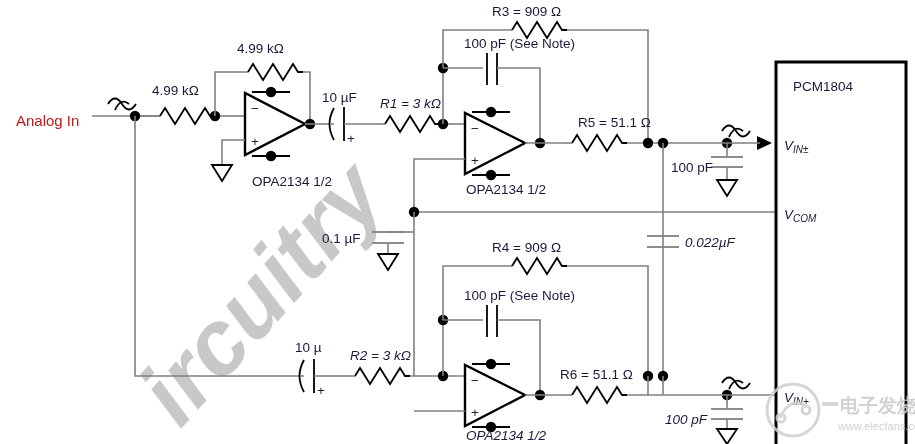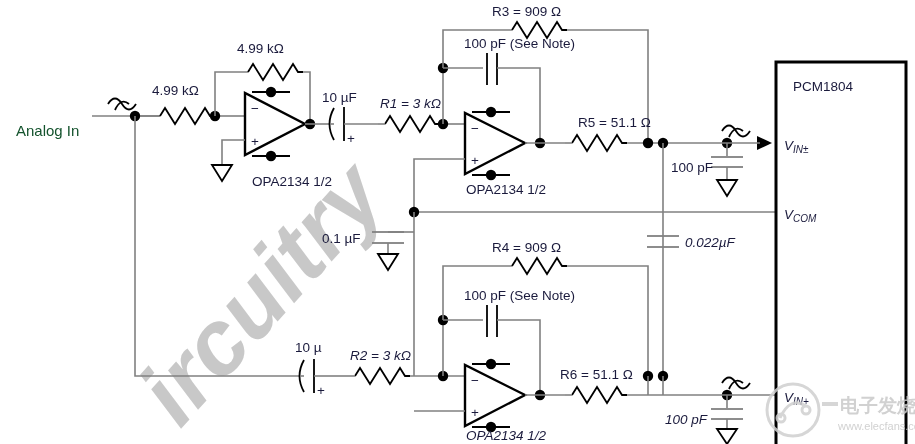--- a/index.html
+++ b/index.html
@@ -352,19 +352,19 @@
       <path d="M780,418 q10,-22 26,-12" fill="none" stroke="#d0d0d0" stroke-width="3"></path>
       <circle cx="781" cy="418" r="4" fill="none" stroke="#d0d0d0" stroke-width="3"></circle>
       <circle cx="806" cy="410" r="4" fill="none" stroke="#d0d0d0" stroke-width="3"></circle>
       <rect x="822" y="402" width="16" height="4" fill="#d0d0d0"></rect>
       <text class="wm-logo-txt" x="840" y="412">电子发烧友</text>
       <text class="wm-logo-sub" x="838" y="430">www.elecfans.com</text>
     </g>
 
   </svg>
 
-  <div style="position:absolute; left:16px; top:122px; font-size:15px; color:#14532d;">Analog In</div>
+  <div style="position:absolute; left:16px; top:112px; font-size:15px; color:#b91c1c;">Analog In</div>
 
   <div style="position:absolute; left:152px; top:83px; font-size:13.5px; color:#1a1a3c;">4.99 kΩ</div>
 
   <div style="position:absolute; left:237px; top:41px; font-size:13.5px; color:#1a1a3c;">4.99 kΩ</div>
 
 </div>
 
 </body></html>

